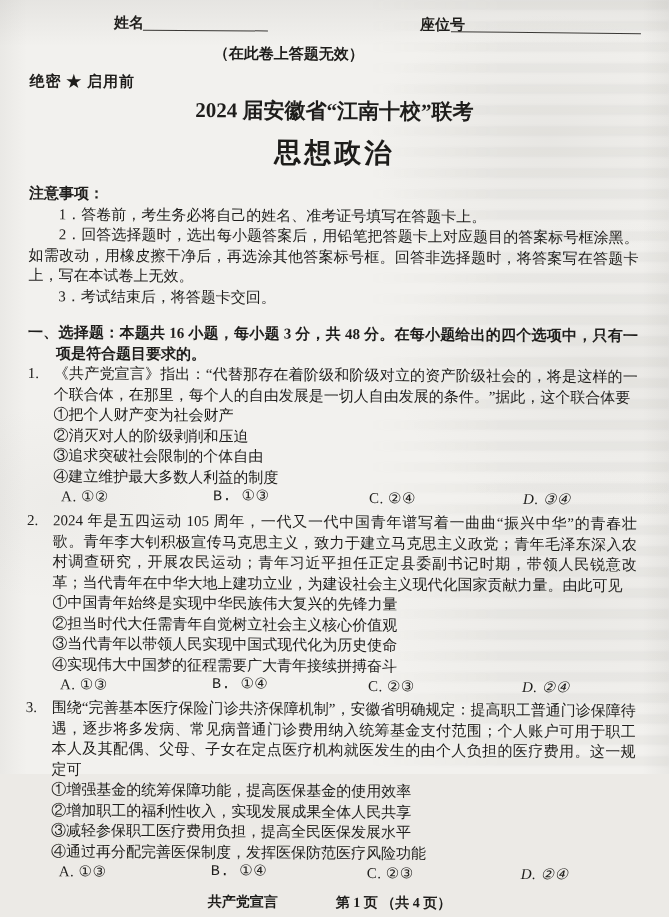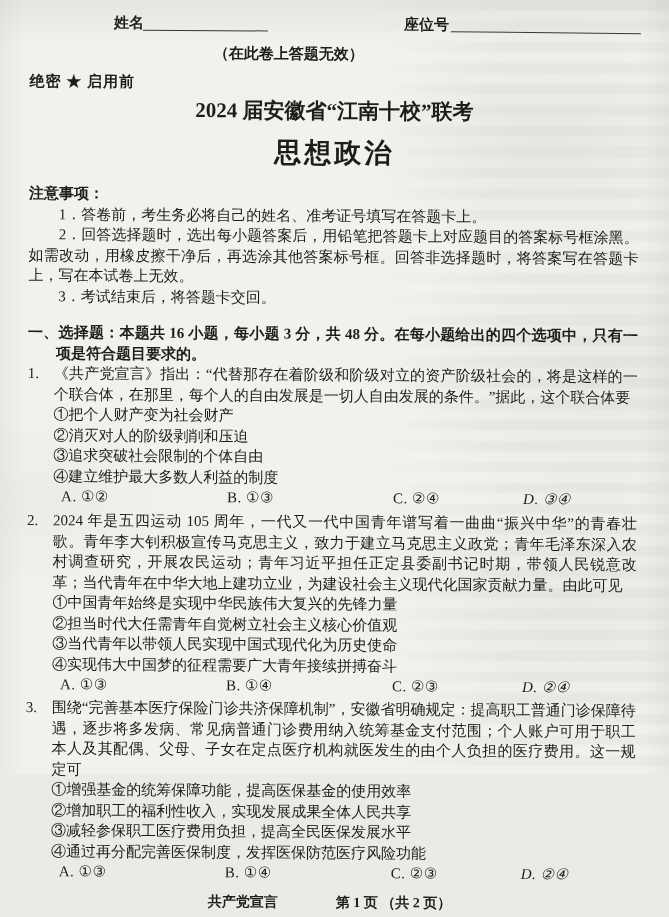--- a/index.html
+++ b/index.html
@@ -45,21 +45,21 @@
     transform: rotate(0.35deg);
     transform-origin: 30px 20px;
   }
   .header-row {
     position: relative;
     height: 24px;
     font-weight: bold;
   }
   .hdr-label { position: absolute; top: 0; }
   .name-label { left: 84px; }
-  .seat-label { left: 374px; text-align: right; }
+  .seat-label { left: 390px; text-align: right; }
   .fill-line {
     position: absolute;
     top: 17px;
     border-bottom: 1.6px solid #3a3835;
     height: 0;
   }
   .name-line { left: 113px; width: 125px; }
   .seat-line { left: 421px; width: 190px; transform: rotate(0.25deg); }
   .invalid-note {
     margin-top: 6px;
@@ -109,22 +109,22 @@
   .qnum { position: absolute; left: 0; top: 0; }
   .stem { text-align: justify; }
   .statement { text-align: left; }
   .choices {
     position: relative;
     height: 21px;
     letter-spacing: 0.5px;
   }
   .choice { position: absolute; top: 0; white-space: nowrap; }
   .choice.c0 { left: 8px; }
-  .choice.c1 { left: 174px; }
-  .choice.c2 { left: 316px; margin-left: 24px; }
+  .choice.c1 { left: 160px; font-family: Liberation Mono, monospace; }
+  .choice.c2 { left: 316px; }
   .choice.c3 { left: 470px; font-style: italic; }
   .footer {
     margin-top: 9px;
     text-align: center;
     font-weight: bold;
     font-size: 14px;
   }
   .footer .sep { display: inline-block; width: 58px; }
 </style>
 </head>
@@ -194,17 +194,17 @@
       <div class="statement">④通过再分配完善医保制度，发挥医保防范医疗风险功能</div>
       <div class="choices">
         <span class="choice c0">A. ①③</span>
         <span class="choice c1">B. ①④</span>
         <span class="choice c2">C. ②③</span>
         <span class="choice c3">D. ②④</span>
       </div>
     </div>
 
     <div class="footer">
-      <span>共产党宣言</span><span class="sep"></span><span>第 1 页 （共 2 页）</span>
+      <span>共产党宣言</span><span class="sep"></span><span>第 1 页 （共 4 页）</span>
     </div>
 
   </div>
 </div>
 
 </body></html>

